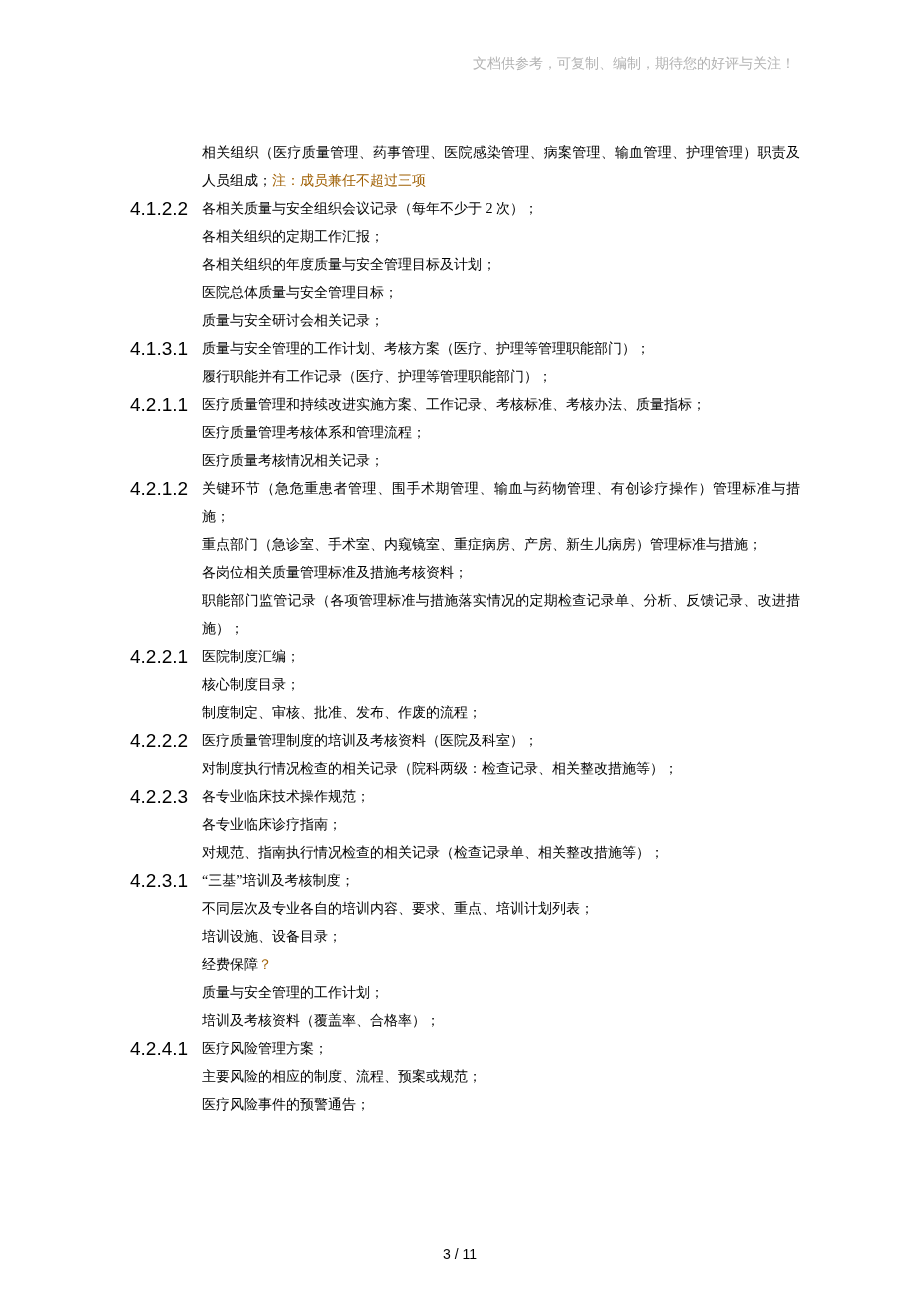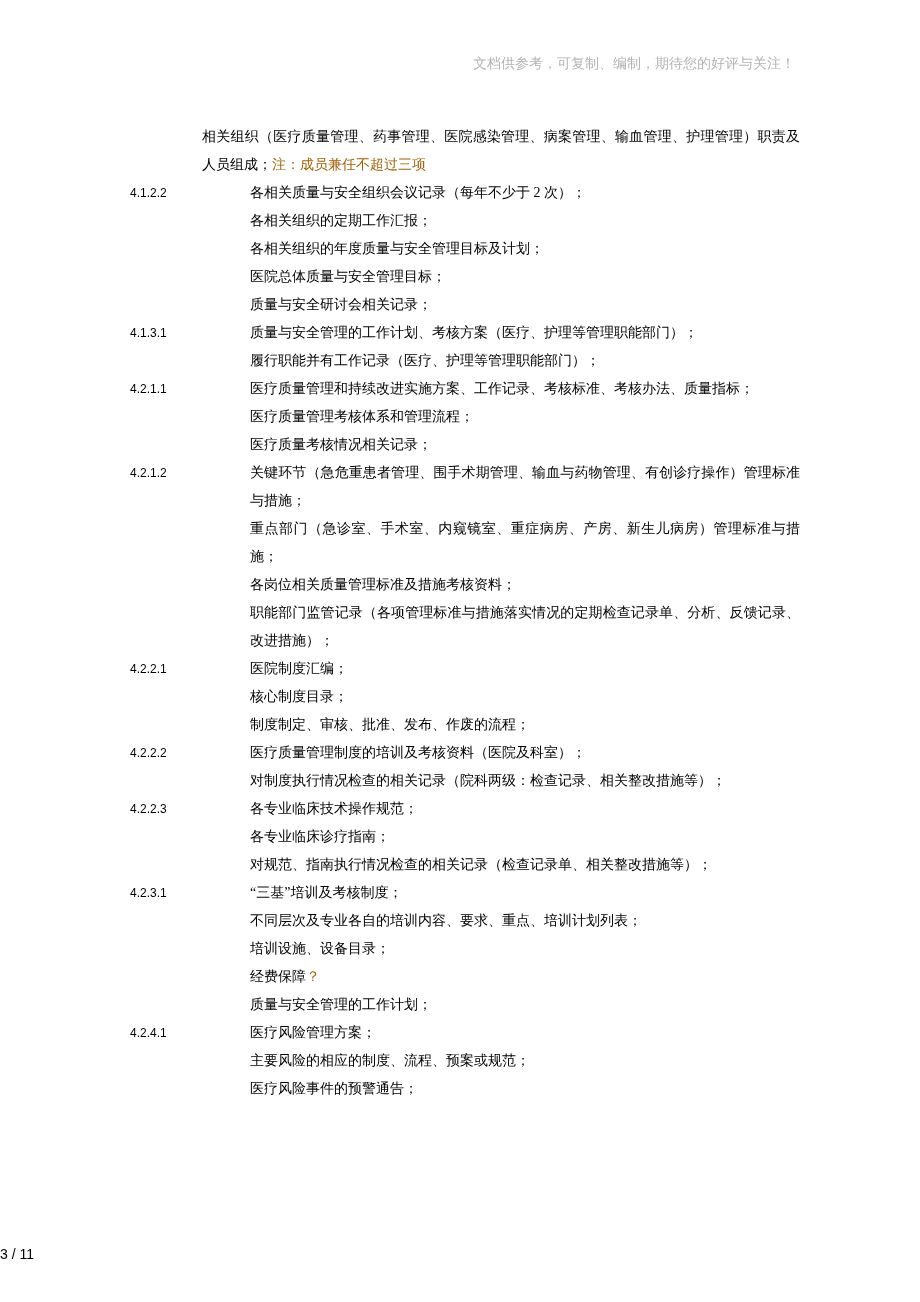--- a/index.html
+++ b/index.html
@@ -14,54 +14,53 @@
     min-height: 1302px;
     padding: 55px 120px 40px 130px;
     box-sizing: border-box;
     position: relative;
   }
   .header-note {
     text-align: right;
     font-size: 14px;
     color: #b3b3b3;
     font-family: "SimSun", "宋体", serif;
-    margin-bottom: 50px;
+    margin-bottom: 66px;
     padding-right: 5px;
   }
   .section {
     display: flex;
     margin-bottom: 0;
   }
   .sec-num {
     flex: 0 0 72px;
-    font-size: 12px;
+    font-size: 19px;
     color: #000;
     line-height: 28px;
     font-family: Arial, sans-serif;
   }
   .sec-body {
     flex: 1;
     font-size: 14px;
     color: #000;
     line-height: 28px;
     text-align: justify;
   }
   .line {
     line-height: 28px;
-    margin-left: 48px;
   }
   .red {
     color: #a16207;
   }
   .page-num {
     position: absolute;
     bottom: 40px;
     left: 0;
     width: 100%;
-    text-align: left;
+    text-align: center;
     font-size: 14px;
     font-family: Arial, sans-serif;
     color: #000;
   }
 </style>
 </head>
 <body>
 
 <div class="page">
 
@@ -133,20 +132,21 @@
         </div>
       </div>
       <div class="section">
         <div class="sec-num">4.2.3.1</div>
         <div class="sec-body">
           <div class="line"><span>“三基”培训及考核制度；</span></div>
           <div class="line"><span>不同层次及专业各自的培训内容、要求、重点、培训计划列表；</span></div>
           <div class="line"><span>培训设施、设备目录；</span></div>
           <div class="line"><span>经费保障</span><span class="red">？</span></div>
           <div class="line"><span>质量与安全管理的工作计划；</span></div>
+          <div class="line"><span>培训及考核资料（覆盖率、合格率）；</span></div>
         </div>
       </div>
       <div class="section">
         <div class="sec-num">4.2.4.1</div>
         <div class="sec-body">
           <div class="line">医疗风险管理方案；</div>
           <div class="line">主要风险的相应的制度、流程、预案或规范；</div>
           <div class="line">医疗风险事件的预警通告；</div>
         </div>
       </div>

